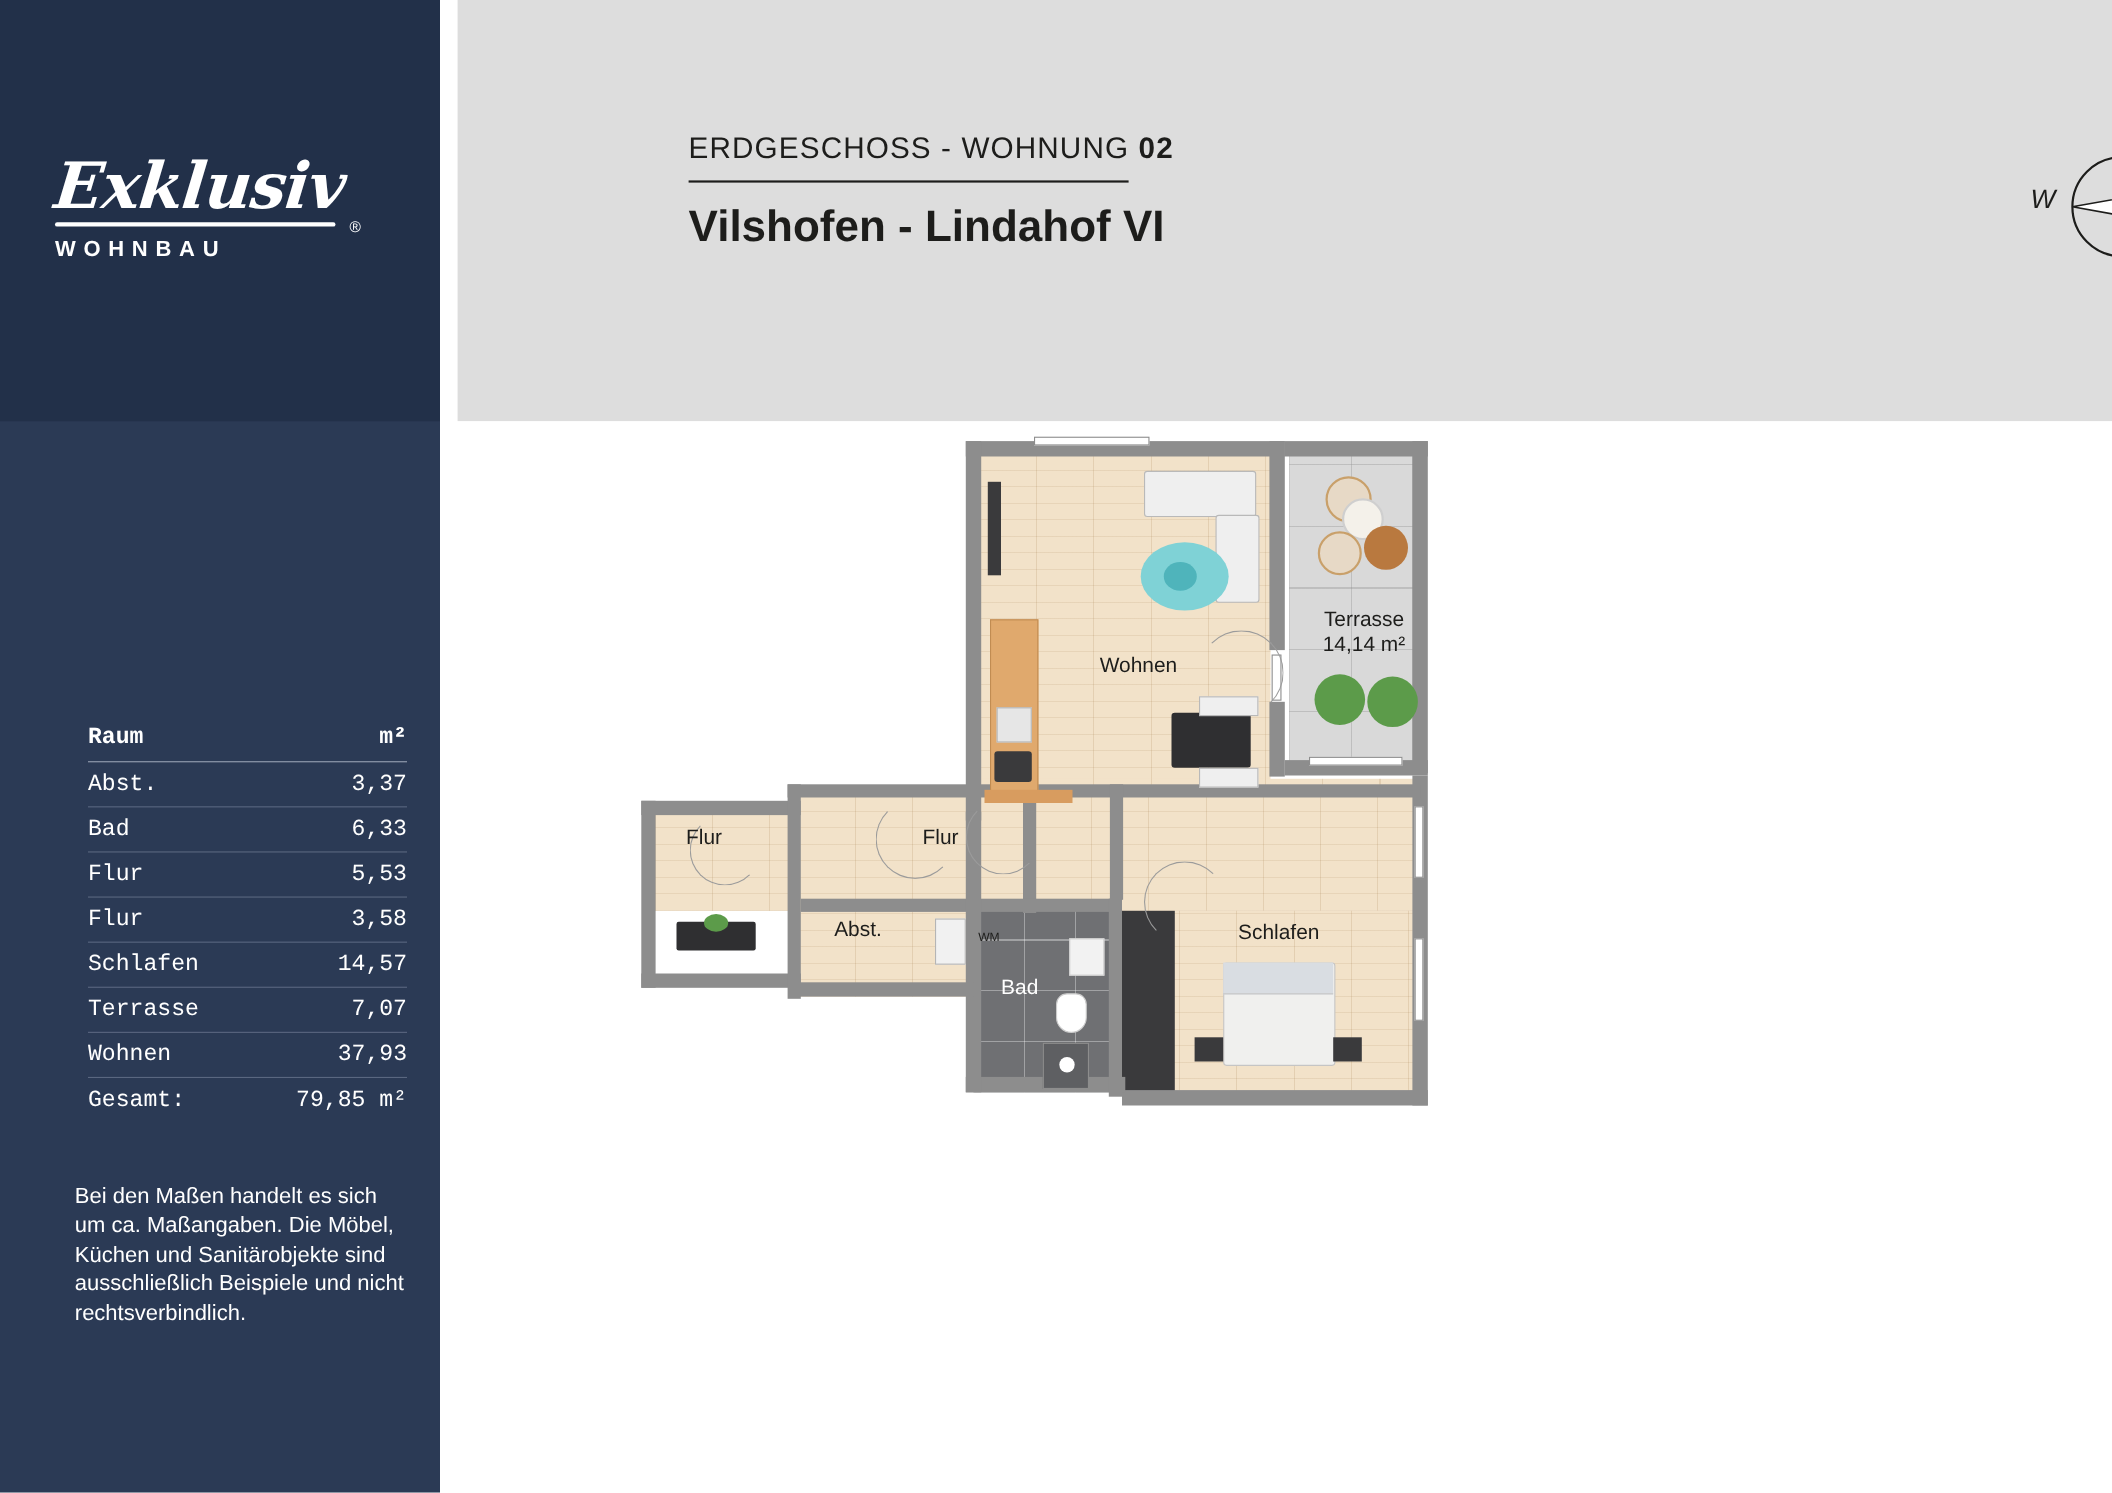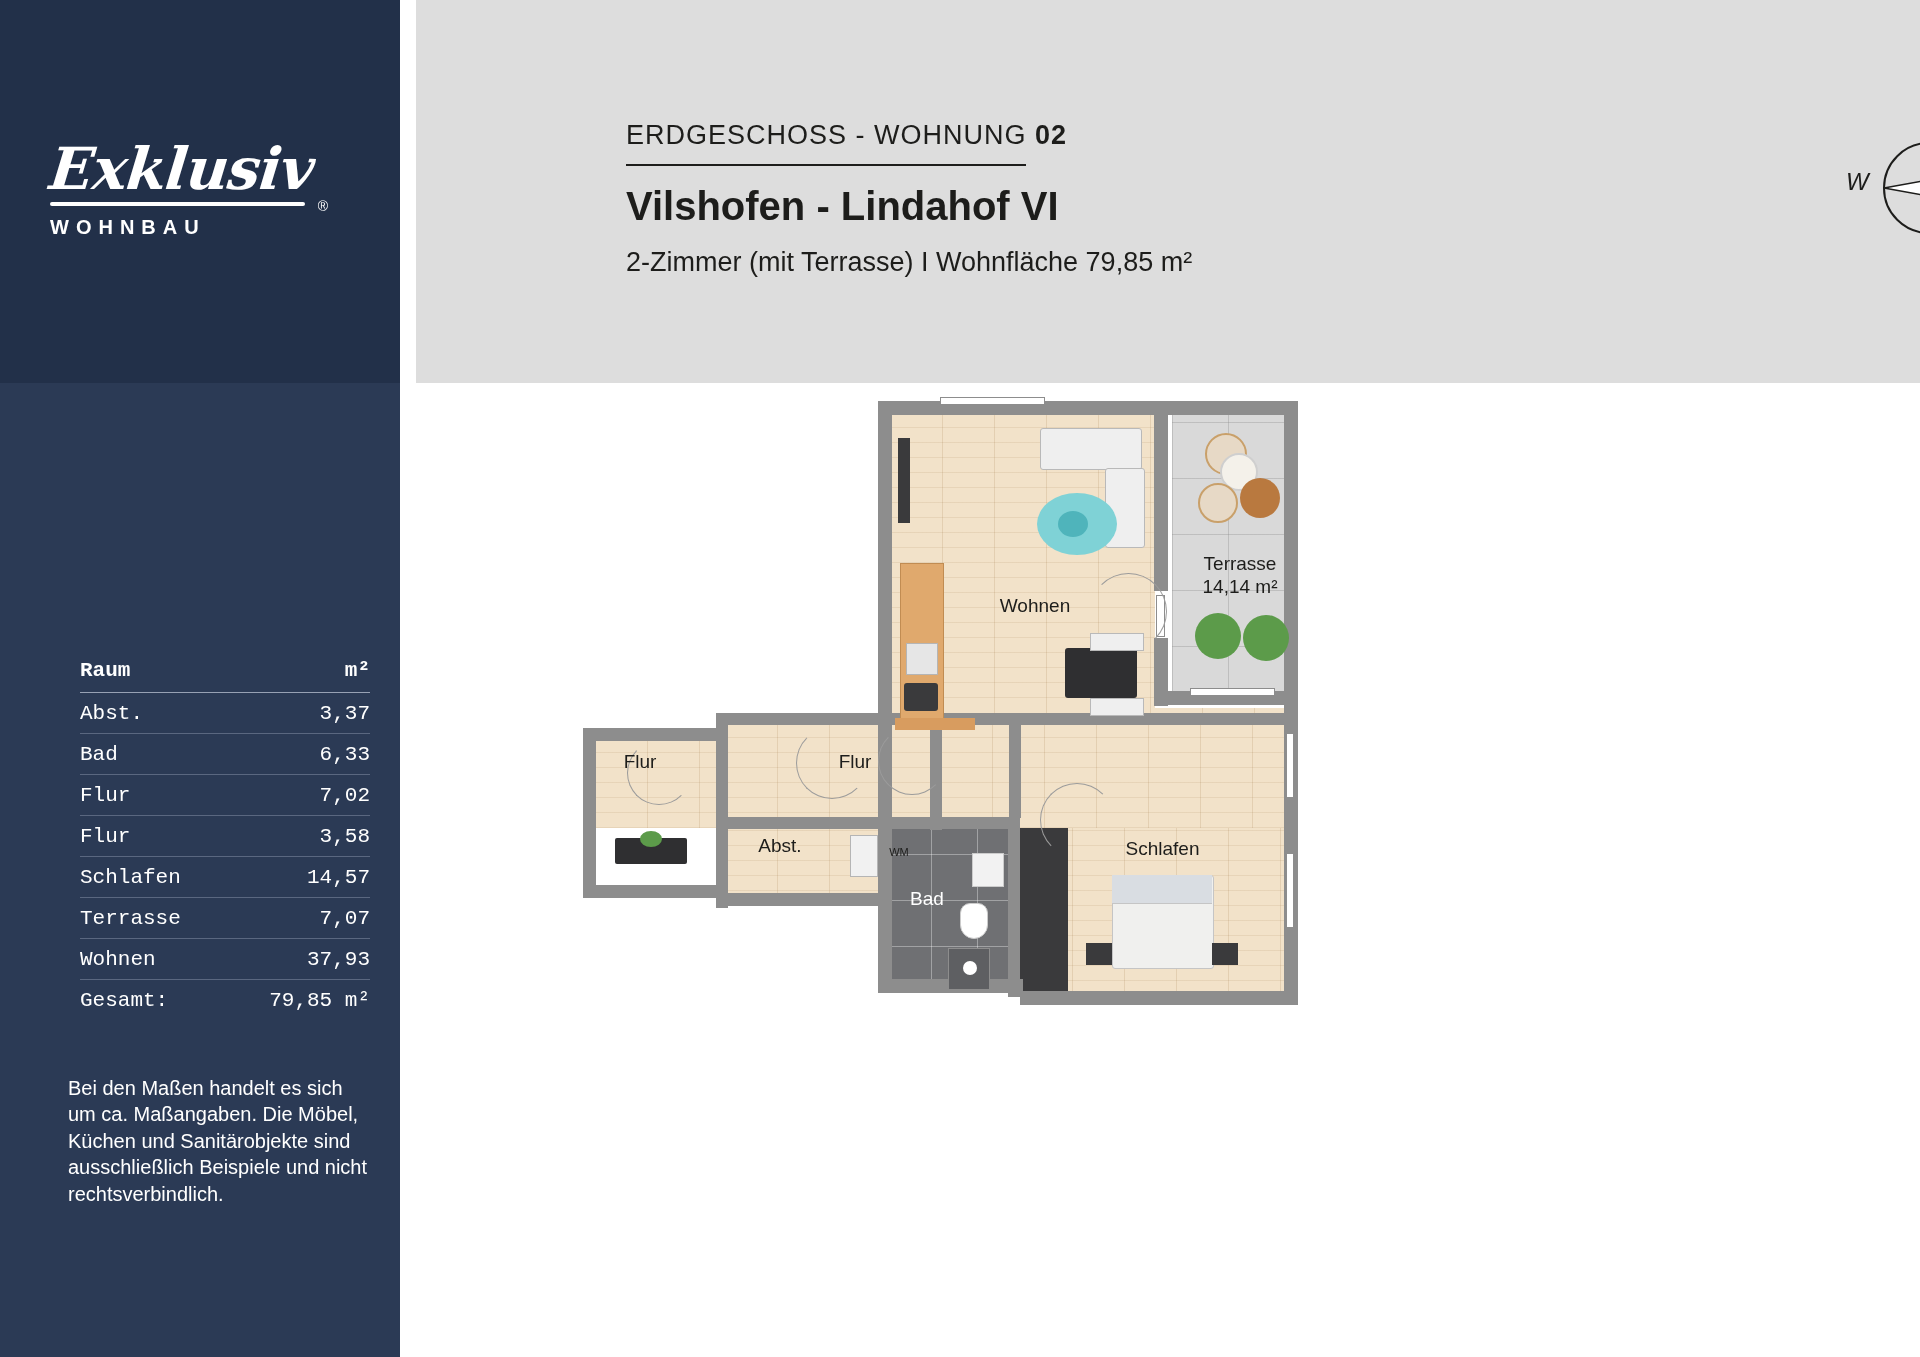--- a/index.html
+++ b/index.html
@@ -144,21 +144,21 @@
     <div class="row">
       <span>Abst.</span>
       <span class="val">3,37</span>
     </div>
     <div class="row">
       <span>Bad</span>
       <span class="val">6,33</span>
     </div>
     <div class="row">
       <span>Flur</span>
-      <span class="val">7,02</span>
+      <span class="val">5,53</span>
     </div>
     <div class="row">
       <span>Flur</span>
       <span class="val">3,58</span>
     </div>
     <div class="row">
       <span>Schlafen</span>
       <span class="val">14,57</span>
     </div>
     <div class="row">
@@ -179,21 +179,20 @@
   <div class="note">Bei den Maßen handelt es sich um ca. Maßangaben. Die Möbel, Küchen und Sanitärobjekte sind ausschließlich Beispiele und nicht rechtsverbindlich.</div>
 </div>
 
 <div class="header">
   <div class="header-texts">
     <div class="h-kicker">
       <span>ERDGESCHOSS - WOHNUNG </span><b>02</b>
     </div>
     <div class="h-rule"></div>
     <div class="h-title">Vilshofen - Lindahof VI</div>
-    <div class="h-sub">2-Zimmer (mit Terrasse)  I  Wohnfläche 79,85 m²</div>
   </div>
 
   <div class="compass">
     <span class="c-n">N</span>
     <span class="c-s">S</span>
     <span class="c-w">W</span>
 
     <svg width="100" height="100" viewBox="0 0 100 100">
       <circle cx="50" cy="50" r="45" fill="none" stroke="#1d1d1b" stroke-width="2"></circle>
       <polygon points="50,5 58,50 50,95 42,50" fill="#ffffff" stroke="#1d1d1b" stroke-width="1.5"></polygon>

